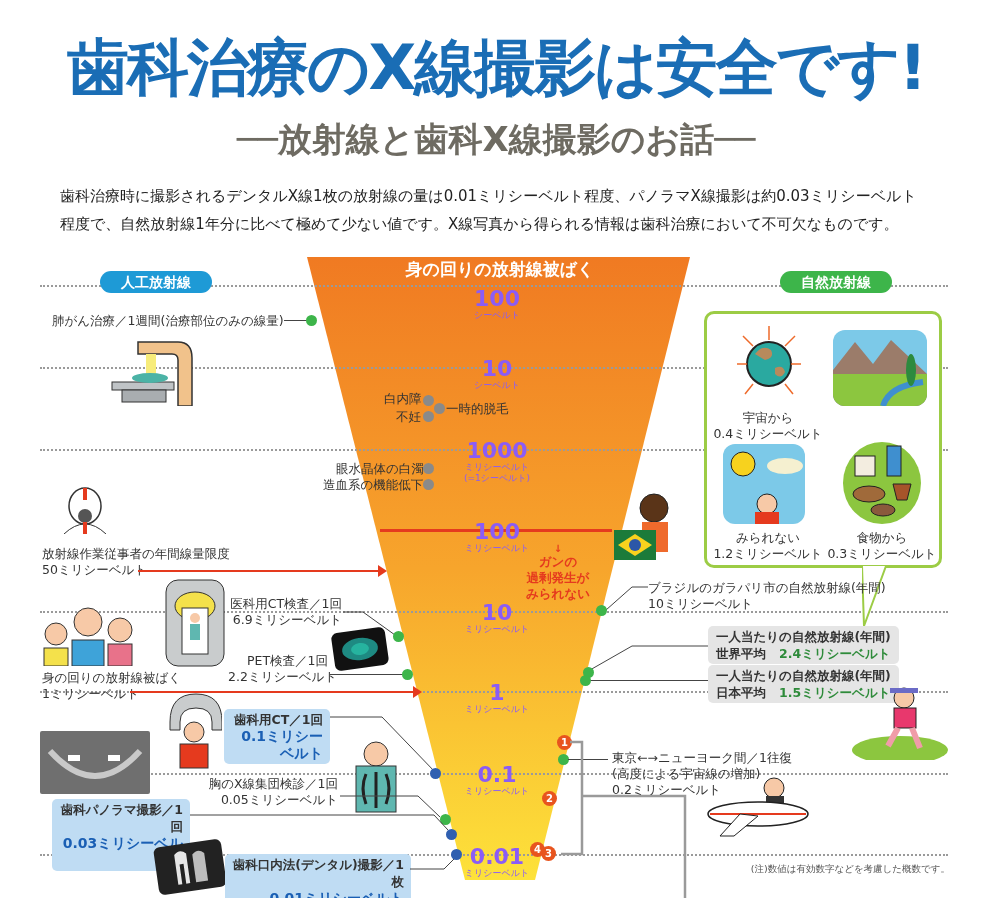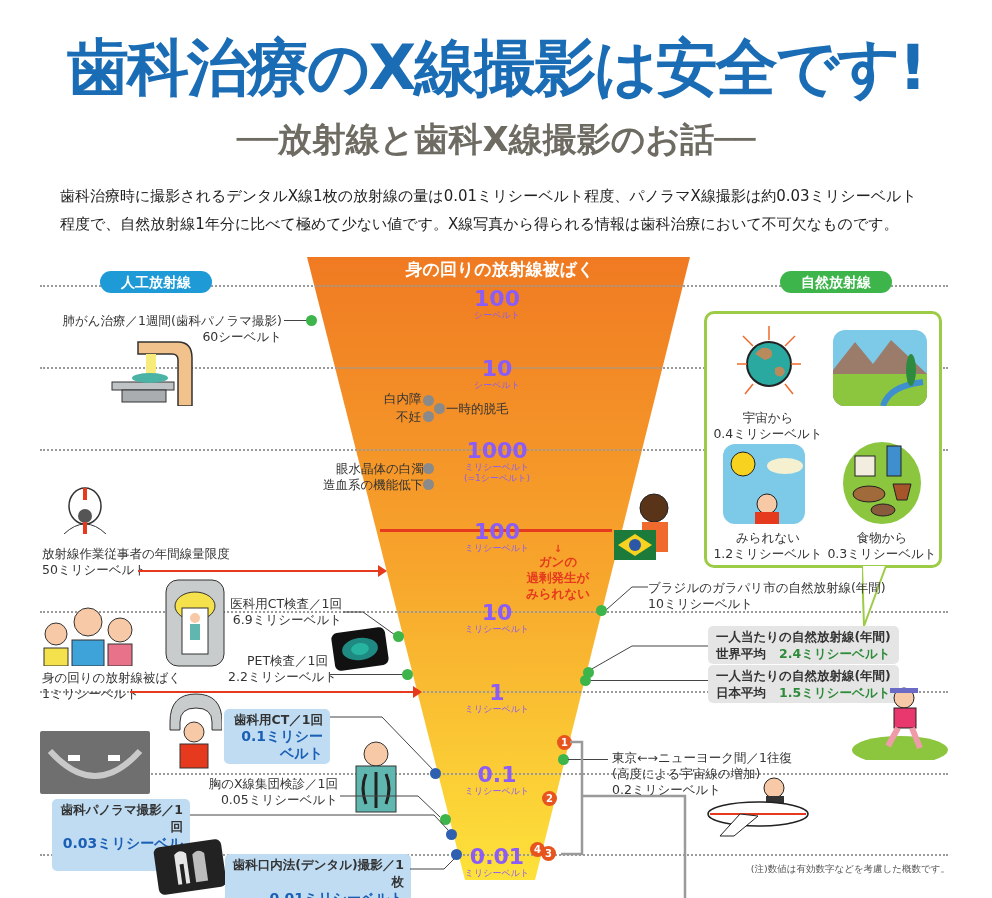--- a/index.html
+++ b/index.html
@@ -130,22 +130,21 @@
 <div class="gray-lbl" style="left:323px;top:477px">造血系の機能低下</div>
 <div class="dot gr" style="left:423px;top:479px"></div>
 <div class="red-note" style="left:520px;top:544px;width:76px;">
   <div style="color:#e53a1e;font-size:10px;line-height:10px;">↓</div>
   <div style="white-space:pre-line;">ガンの
 過剰発生が
 みられない</div>
 </div>
 
 <div class="lbl r" style="left:52px;top:313px;width:230px;">
-  <div>肺がん治療／1週間(歯科パノラマ撮影)</div>
-  <div>60シーベルト</div>
+  <div>肺がん治療／1週間(治療部位のみの線量)</div>
 </div>
 <div style="position:absolute;left:284px;top:320px;width:26px;height:1px;background:#444;"></div>
 <div class="dot g" style="left:306px;top:315px"></div>
 <div class="illus" style="left:108px;top:336px;width:90px;height:70px;">
   <svg width="90" height="70">
       <path d="M30 6 h40 q14 0 14 16 v48 h-14 v-46 q0 -6 -6 -6 h-34z" fill="#f1c28b" stroke="#333" stroke-width="1.5"></path>
       <rect x="38" y="18" width="10" height="28" fill="#f7ec7a"></rect>
       <rect x="4" y="46" width="62" height="8" fill="#bfc3c6" stroke="#333"></rect>
       <rect x="14" y="54" width="44" height="12" fill="#a9adb0" stroke="#333"></rect>
       <ellipse cx="42" cy="42" rx="18" ry="5" fill="#4bb3a6"></ellipse>

